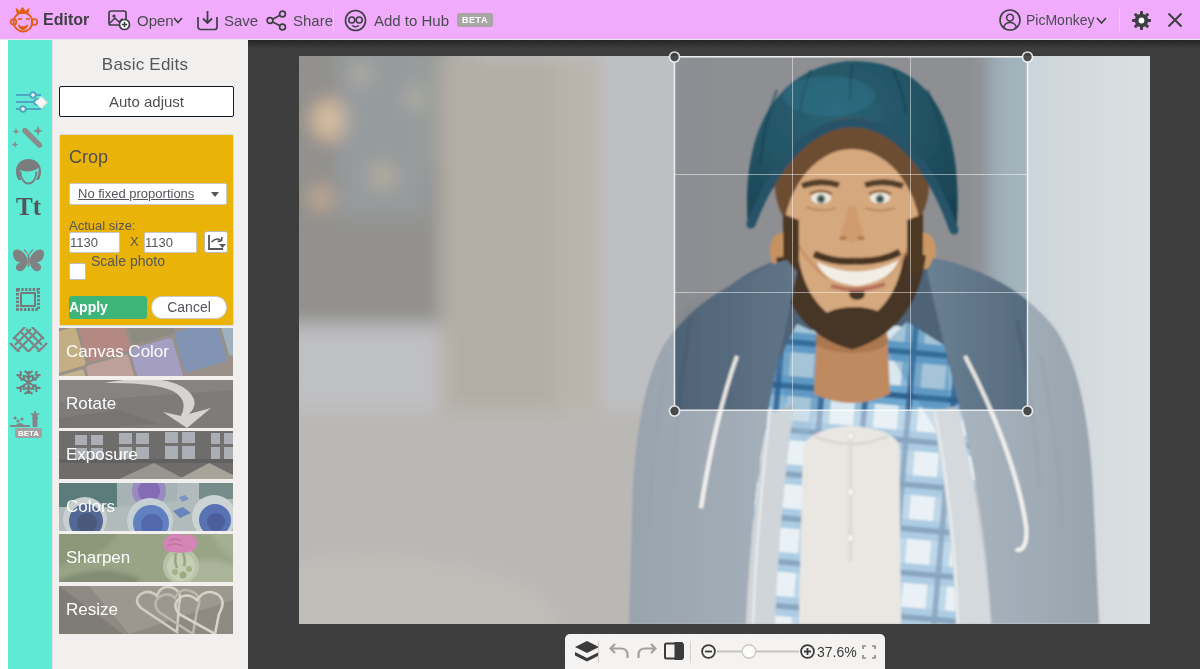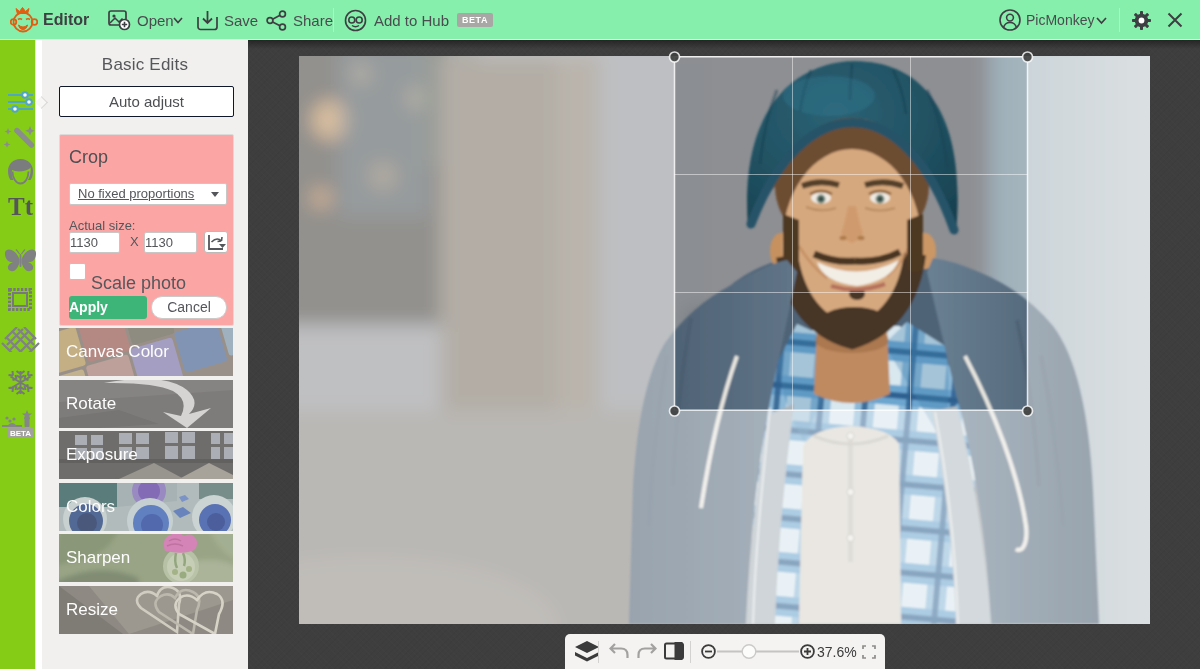--- a/index.html
+++ b/index.html
@@ -1,41 +1,41 @@
 <!DOCTYPE html>
 <html><head>
 <meta charset="utf-8">
 <style>
 * { margin:0; padding:0; box-sizing:border-box; }
 html,body { width:1200px; height:669px; overflow:hidden; font-family:"Liberation Sans",sans-serif; background:#fff; }
 #app { position:relative; width:1200px; height:669px; }
 
-#topbar { position:absolute; left:0; top:0; width:1200px; height:40px; background:#86efac; border-bottom:1px solid #e9e8e6; z-index:30; }
+#topbar { position:absolute; left:0; top:0; width:1200px; height:40px; background:#f0abfc; border-bottom:1px solid #e9e8e6; z-index:30; }
 .tb { position:absolute; top:0; height:40px; display:flex; align-items:center; color:#4b4c4f; font-size:15px; }
 .ticon { position:absolute; }
 .tbdivider { position:absolute; top:8px; width:1px; height:24px; background:#dcdad8; }
 .beta { display:inline-block; background:#a9a7a5; color:#fff; font-size:9px; font-weight:bold; letter-spacing:0.5px; padding:2px 5px; border-radius:2px; margin-left:8px; }
 
-#rail { position:absolute; left:0; top:40px; width:36px; height:629px; background:#84cc16; border-right:1px solid #e4e2e0; z-index:20; }
+#rail { position:absolute; left:8px; top:40px; width:45px; height:629px; background:#5eead4; border-right:1px solid #e4e2e0; z-index:20; }
 .ricon { position:absolute; left:0; width:41px; text-align:center; }
 #notch { position:absolute; left:37px; top:98px; width:9px; height:9px; background:#f8f7f6; border-top:1px solid #d8d6d4; border-right:1px solid #d8d6d4; transform:rotate(45deg); z-index:21; }
 
 #panel { position:absolute; left:42px; top:40px; width:206px; height:629px; background:#f1f0ee; z-index:19; }
 #panel h1 { font-size:17px; font-weight:normal; color:#56575b; text-align:center; margin-top:15px; letter-spacing:0.2px; }
 #autoadjust { position:absolute; left:17px; top:46px; width:175px; height:31px; background:#fff; border:1px solid #0f172a; border-radius:2px; color:#4e4f53; font-size:15px; text-align:center; line-height:29px; }
-#card { position:absolute; left:17px; top:94px; width:175px; height:192px; background:#fca5a5; border:1px solid #dddbd9; border-radius:2px; }
+#card { position:absolute; left:17px; top:94px; width:175px; height:192px; background:#eab308; border:1px solid #dddbd9; border-radius:2px; }
 #card .croptitle { font-size:18px; color:#4e4f53; margin:12px 0 0 9px; }
 #dropdown { position:absolute; left:9px; top:48px; width:158px; height:22px; border:1px solid #c9c7c5; border-radius:2px; background:#fff; font-size:13px; color:#55565a; line-height:20px; padding-left:8px;text-decoration:underline; }
 #dropdown .arr { position:absolute; right:7px; top:8px; width:0; height:0; border-left:4.5px solid transparent; border-right:4.5px solid transparent; border-top:5px solid #55565a; }
 .asize { position:absolute; left:9px; top:83px; font-size:13px; color:#55565a; }
 .numin { position:absolute; top:97px; height:21px; border:1px solid #c9c7c5; border-radius:2px; background:#fff; font-size:13px; color:#55565a; line-height:19px; }
 #xsep { position:absolute; left:70px; top:99px; font-size:13px; color:#55565a; }
 #swapbtn { position:absolute; left:144px; top:96px; width:24px; height:22px; border:1px solid #bcbab8; border-radius:3px; background:#fff; }
 #scalebox { position:absolute; left:9px; top:128px; width:17px; height:17px; background:#fff; border:1px solid #c2c0be; border-radius:2px; }
-#scalelabel { position:absolute; left:31px; top:138px; font-size:18px; color:#56575b; }
+#scalelabel { position:absolute; left:31px; top:118px; font-size:14px; color:#56575b; }
 #applybtn { position:absolute; left:9px; top:161px; width:78px; height:23px; background:#3db478; border-radius:3px; color:#fff; font-size:14px; font-weight:bold; text-align:left; line-height:23px; }
 #cancelbtn { position:absolute; left:91px; top:161px; width:76px; height:23px; background:#fff; border:1px solid #cccac8; border-radius:11px; color:#55565c; font-size:14px; text-align:center; line-height:21px; }
 .thumb { position:absolute; left:17px; width:174px; height:48px; overflow:hidden; }
 .thumb svg { position:absolute; left:0; top:0; }
 .thumb .lbl { position:absolute; left:7px; top:14px; font-size:17px; color:#fdfdfd; z-index:2; }
 
 #canvas { position:absolute; left:248px; top:40px; width:952px; height:629px; background:#3e3e3e; z-index:10;
   background-image:repeating-linear-gradient(45deg, rgba(255,255,255,0.008) 0 1px, transparent 1px 4px),
                    repeating-linear-gradient(-45deg, rgba(0,0,0,0.028) 0 1px, transparent 1px 4px); }
 #topshadow { position:absolute; left:0; top:0; width:952px; height:9px; background:linear-gradient(to bottom, rgba(0,0,0,0.4), rgba(0,0,0,0)); }

